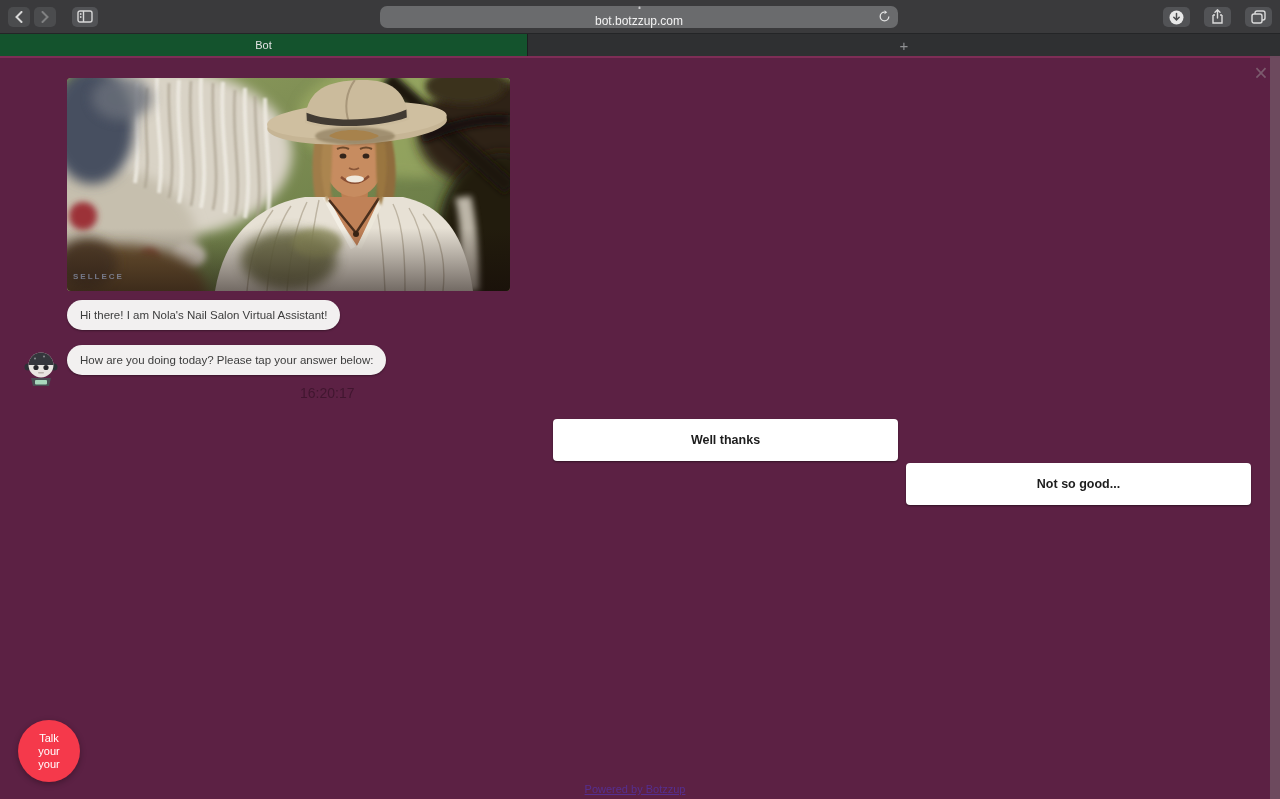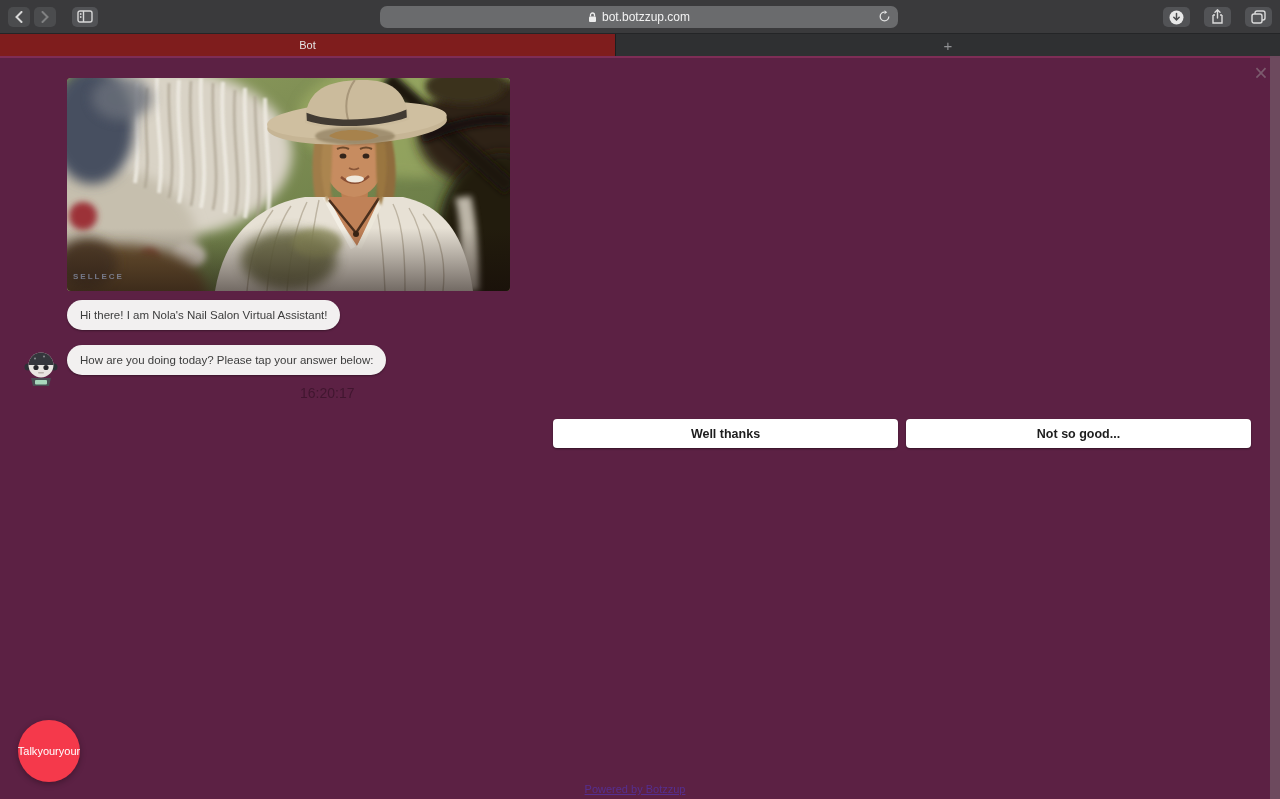--- a/index.html
+++ b/index.html
@@ -10,32 +10,32 @@
   .chrome{position:absolute;top:0;left:0;width:1280px;height:34px;background:#3a3a3c;
           display:flex;align-items:center;border-bottom:1px solid #242527;}
   .nav-group{display:flex;align-items:center;gap:4px;margin-left:8px;}
   .nav-btn{width:22px;height:20px;border:0;border-radius:5px;background:#4b4c4e;
            display:flex;align-items:center;justify-content:center;padding:0;cursor:pointer;}
   .nav-btn.dim svg{opacity:.38;}
   .tool-btn{width:26px;height:20px;border:0;border-radius:5px;background:#525356;
             display:flex;align-items:center;justify-content:center;margin-left:12px;padding:0;cursor:pointer;}
   .url-bar{position:absolute;left:380px;top:6px;width:518px;height:22px;background:#6a6b6d;
            border-radius:7px;display:flex;align-items:center;justify-content:center;gap:5px;
-           color:#f2f2f2;font-size:12px;cursor:text;}
+           color:#f2f2f2;font-size:12px;cursor:text;flex-direction:column;}
   .url-bar .reload{position:absolute;right:7px;top:4px;}
   .right-group{position:absolute;right:8px;top:7px;display:flex;gap:14px;}
   .chrome-btn{width:27px;height:20px;border:0;border-radius:5px;background:#525356;
               display:flex;align-items:center;justify-content:center;padding:0;cursor:pointer;}
 
   
   .tabbar{position:absolute;top:34px;left:0;width:1280px;height:22px;background:#27282a;display:flex;}
   .tab{height:22px;display:flex;align-items:center;justify-content:center;
        font-size:11px;cursor:pointer;border-right:1px solid #1d1e20;}
   .tab-inactive{width:642px;background:#2f3032;color:#9fa0a2;}
-  .tab-active{width:616px;background:#7f1d1d;color:#e4e4e5;text-align:center;}
+  .tab-active{width:528px;background:#14532d;color:#e4e4e5;text-align:center;}
   .newtab{flex:1;background:#2f3032;color:#909194;font-size:15px;display:flex;
           align-items:center;justify-content:center;cursor:pointer;}
 
   
   .content{position:absolute;top:56px;left:0;width:1280px;height:743px;background:#5c2144;}
   .content::before{content:"";position:absolute;top:0;left:0;width:1270px;height:2px;background:#7e2d56;}
   .scroll-strip{position:absolute;top:0;right:0;width:10px;height:743px;background:#6d4a5e;cursor:pointer;}
   .close-x{position:absolute;top:4px;left:1248px;width:26px;height:26px;color:#7b5a6d;
            font-size:23px;line-height:26px;text-align:center;cursor:pointer;}
 
@@ -45,29 +45,29 @@
            color:rgba(165,185,225,.55);font-weight:700;}
 
   .bubble{position:absolute;background:#f2f0f0;border-radius:15px;color:#3c3c3c;
           font-size:11.5px;padding:9px 13px;white-space:nowrap;
           box-shadow:0 1px 2px rgba(0,0,0,.35);}
   .b1{left:67px;top:244px;}
   .b2{left:67px;top:289px;}
   .avatar{position:absolute;left:23px;top:294px;width:36px;height:36px;}
   .timestamp{position:absolute;left:300px;top:329px;font-size:14px;color:rgba(15,0,10,.35);}
 
-  .qr{position:absolute;top:363px;height:29px;width:345px;background:#fff;border:0;
+  .qr{position:absolute;top:363px;height:42px;width:345px;background:#fff;border:0;
       border-radius:4px;font-size:12.5px;font-weight:700;color:#1d1d1d;cursor:pointer;
       box-shadow:0 1px 2px rgba(0,0,0,.45);}
   .qr1{left:553px;}
-  .qr2{left:906px;}
+  .qr2{left:906px;margin-top:44px;}
 
   .agent{position:absolute;left:18px;top:664px;width:62px;height:62px;border-radius:50%;
          background:#f5394b;border:0;color:#fff;font-size:11px;line-height:13px;
-         display:flex;flex-direction:row;align-items:center;justify-content:center;
+         display:flex;flex-direction:column;align-items:center;justify-content:center;
          cursor:pointer;box-shadow:0 2px 6px rgba(0,0,0,.3);}
   .powered{position:absolute;left:0;top:727px;width:1270px;text-align:center;font-size:11px;
            color:#5432a2;opacity:.8;text-decoration:underline;cursor:pointer;}
 </style>
 </head>
 <body>
 
 <div class="stage">
 
   <div class="chrome">

